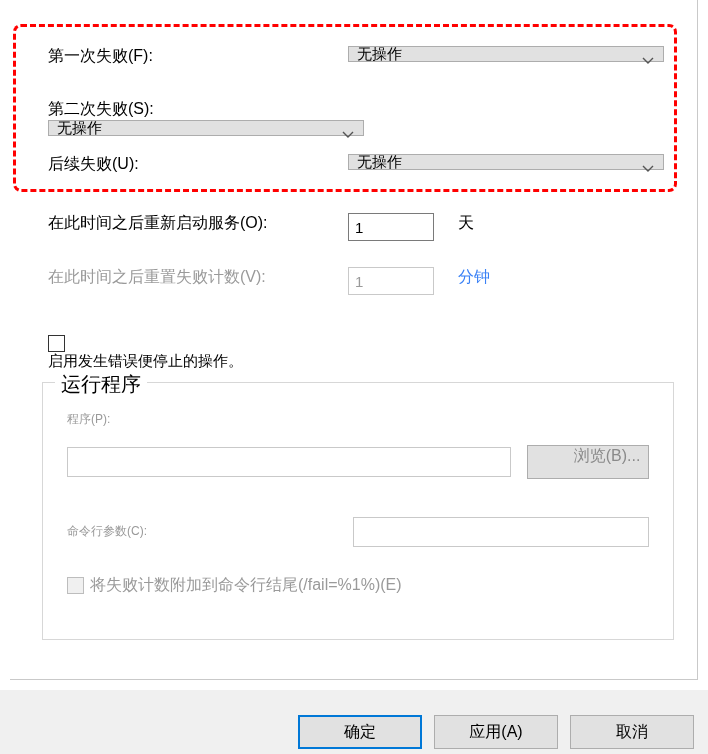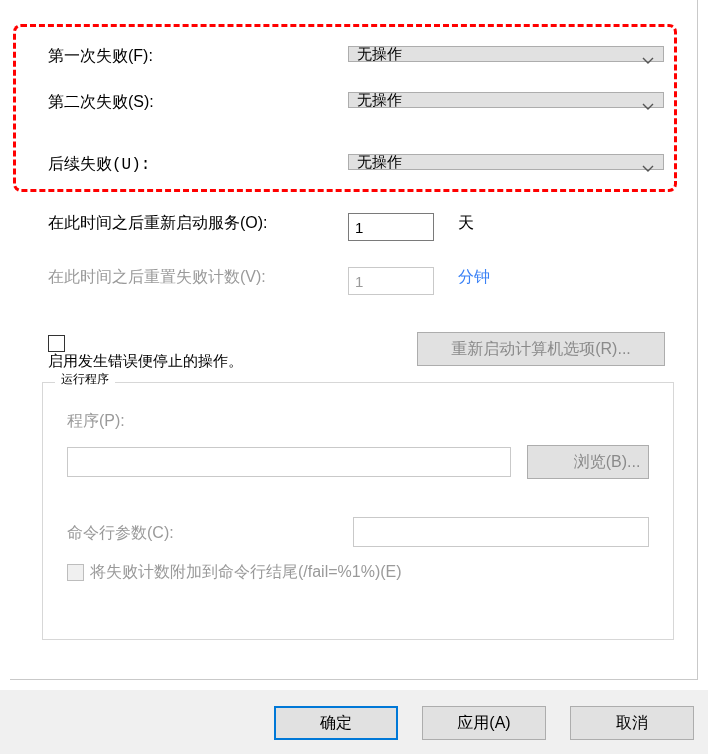--- a/index.html
+++ b/index.html
@@ -152,66 +152,66 @@
     height: 258px;
     border: 1px solid #d7d7d7;
     box-sizing: border-box;
   }
   .groupbox .legend {
     position: absolute;
     left: 12px;
     top: -12px;
     background: #fff;
     padding: 0 6px;
+    font-size: 20px;
+    color: #000;
+  }
+  .g-lbl {
+    position: absolute;
     font-size: 12px;
-    color: #000;
-  }
-  .g-lbl {
-    position: absolute;
-    font-size: 16px;
     color: #9a9a9a;
   }
   .g-input {
     position: absolute;
     height: 30px;
     border: 1px solid #c9c9c9;
     box-sizing: border-box;
     background: #fff;
   }
   .g-btn {
     position: absolute;
     height: 34px;
     background: #e1e1e1;
     border: 1px solid #adadad;
     box-sizing: border-box;
     display: flex;
-    align-items: center;
+    align-items: flex-start;
     justify-content: center;
     color: #8a8a8a;
     font-size: 16px;
     padding-left: 38px;
   }
   .g-check-row {
     position: absolute;
     display: flex;
     align-items: center;
     font-size: 16px;
     color: #9a9a9a;
   }
 
   
   .btn-row {
     position: absolute;
     left: 0;
     right: 10px;
-    bottom: 12px;
+    bottom: 3px;
     height: 36px;
     display: flex;
     justify-content: flex-end;
-    gap: 24px;
+    gap: 12px;
     padding-right: 4px;
   }
   .btn {
     width: 124px;
     height: 34px;
     background: #e1e1e1;
     border: 1px solid #adadad;
     box-sizing: border-box;
     display: flex;
     align-items: center;
@@ -248,33 +248,33 @@
         <div class="dropdown">
           <span>无操作</span>
           <span class="chev">
             <svg width="14" height="14" viewBox="0 0 14 14">
                 <path d="M2 4 L7 9 L12 4" fill="none" stroke="#555" stroke-width="1.4"></path>
               </svg>
           </span>
         </div>
       </div>
 
-      <div class="row" style="top:92px;">
+      <div class="row" style="top:99px;flex-direction:column;">
         <div class="lbl">第二次失败(S):</div>
         <div class="dropdown">
           <span>无操作</span>
           <span class="chev">
             <svg width="14" height="14" viewBox="0 0 14 14">
                 <path d="M2 4 L7 9 L12 4" fill="none" stroke="#555" stroke-width="1.4"></path>
               </svg>
           </span>
         </div>
       </div>
 
-      <div class="row" style="top:154px;font-family:Liberation Mono, monospace;">
+      <div class="row" style="top:154px;">
         <div class="lbl">后续失败(U):</div>
         <div class="dropdown">
           <span>无操作</span>
           <span class="chev">
             <svg width="14" height="14" viewBox="0 0 14 14">
                 <path d="M2 4 L7 9 L12 4" fill="none" stroke="#555" stroke-width="1.4"></path>
               </svg>
           </span>
         </div>
       </div>
@@ -291,38 +291,35 @@
         <div class="lbl disabled">在此时间之后重置失败计数(V):</div>
         <div class="num-input disabled">
           <span>1</span>
         </div>
         <div class="unit disabled">分钟</div>
       </div>
 
       <div class="row" style="top:335px;flex-direction:column;">
         <span class="cb"></span>
         <span>启用发生错误便停止的操作。</span>
-        <div class="wide-btn">
-          <span>重新启动计算机选项(R)...</span>
-        </div>
       </div>
 
       <div class="groupbox">
         <div class="legend">运行程序</div>
 
         <div class="g-lbl" style="left:24px; top:28px;">程序(P):</div>
         <div class="g-input" style="left:24px; top:64px; width:444px;"></div>
         <div class="g-btn" style="left:484px; top:62px; width:122px;">
           <span>浏览(B)...</span>
         </div>
 
         <div class="g-lbl" style="left:24px; top:140px;text-align:center;">命令行参数(C):</div>
         <div class="g-input" style="left:310px; top:134px; width:296px;"></div>
 
-        <div class="g-check-row" style="left:24px; top:179px;">
+        <div class="g-check-row" style="left:24px; top:192px;">
           <span class="cb disabled"></span>
           <span>将失败计数附加到命令行结尾(/fail=%1%)(E)</span>
         </div>
       </div>
 
     </div>
   </div>
 
   <div class="highlight"></div>
 

